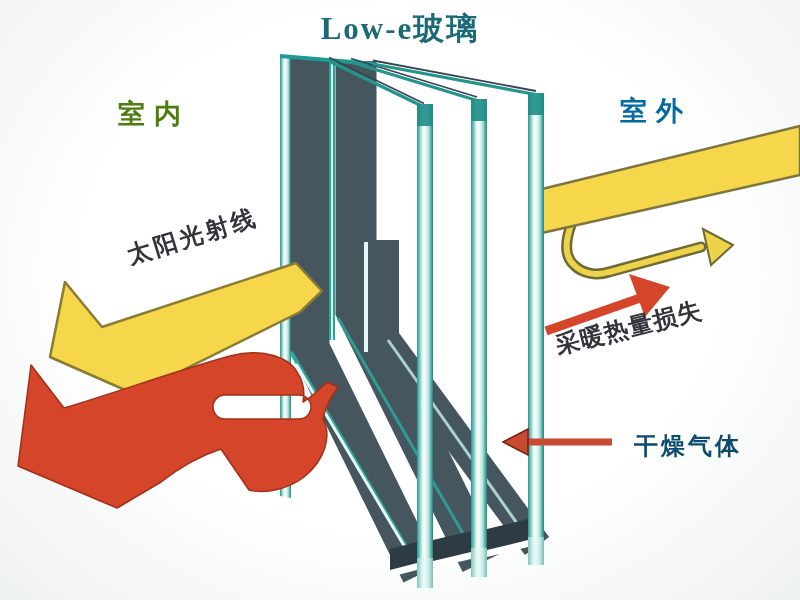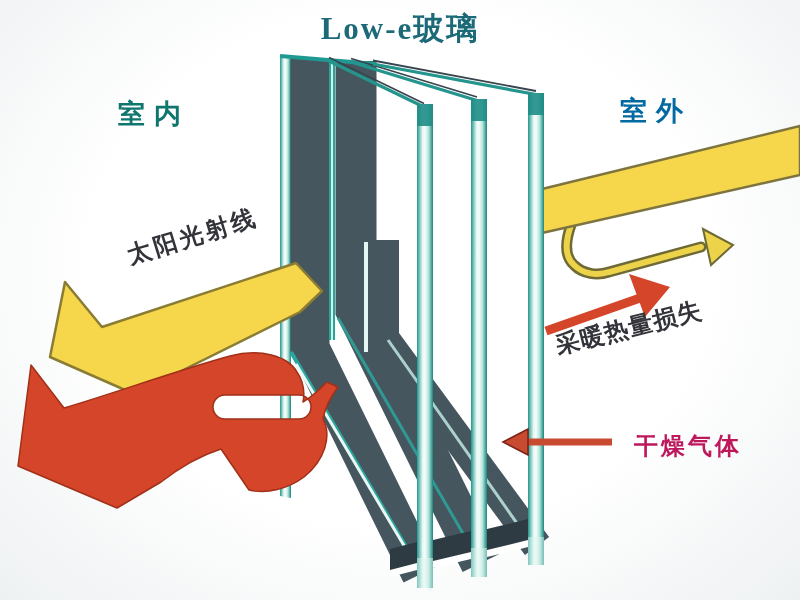--- a/index.html
+++ b/index.html
@@ -120,23 +120,23 @@
   </g>
 
   <g>
     <path d="M612,442 L526,442" fill="none" stroke-width="7" stroke="#c84a31"></path>
     <polygon points="503,442 528,429 528,455" stroke="#7a2012" stroke-width="1.5" fill="#c84a31"></polygon>
   </g>
 </svg>
 
 <div class="lbl title" style="color:#1c6a77;">Low-e玻璃</div>
 
-<div class="lbl indoor" style="color:#0f766e;">室内</div>
+<div class="lbl indoor" style="color:#4d7c0f;">室内</div>
 
 <div class="lbl outdoor" style="color:#0369a1;">室外</div>
 
 <div class="lbl solar" style="color:#33343a;">太阳光射线</div>
 
 <div class="lbl heatloss" style="color:#33343a;">采暖热量损失</div>
 
-<div class="lbl drygas" style="color:#be185d;">干燥气体</div>
+<div class="lbl drygas" style="color:#0c4a6e;">干燥气体</div>
 
 </div>
 
 </body></html>

